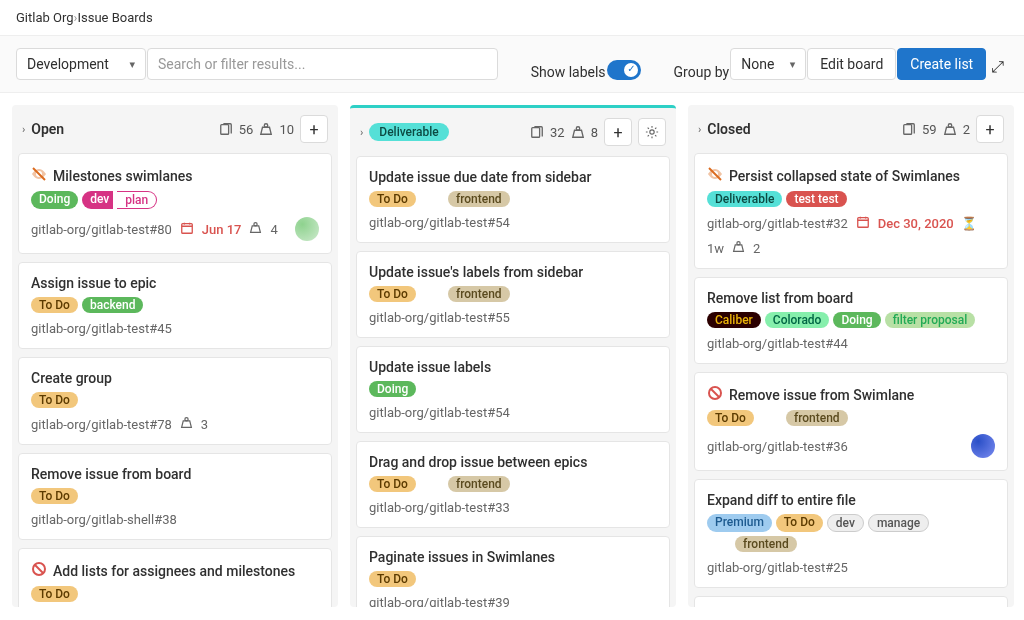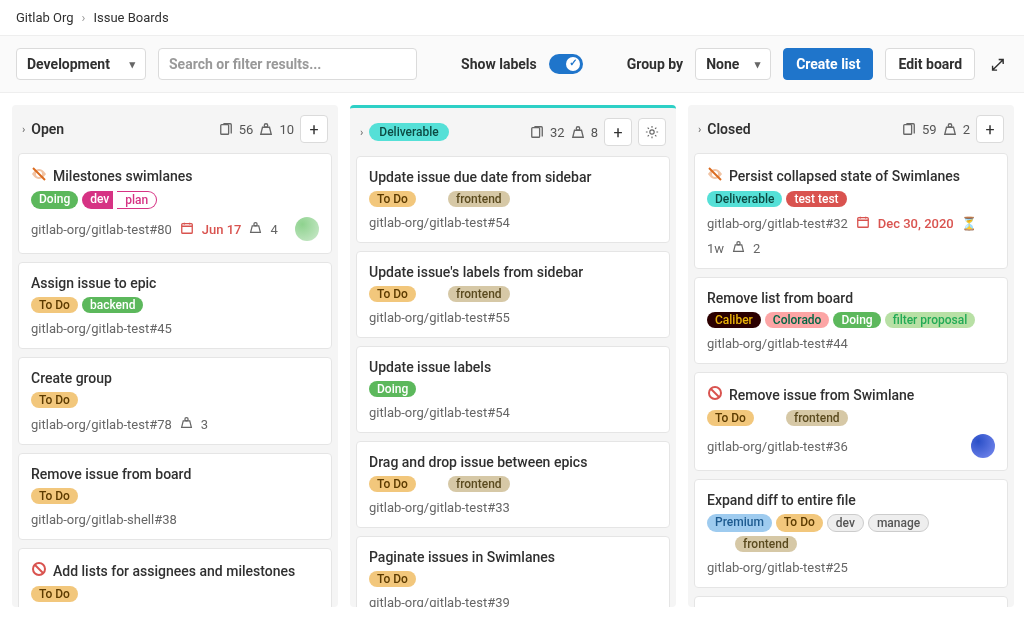--- a/index.html
+++ b/index.html
@@ -1,21 +1,21 @@
 <!DOCTYPE html>
 <html><head>
 <meta charset="utf-8">
 <style>
   * { box-sizing: border-box; margin: 0; padding: 0; }
   body { font-family: -apple-system, BlinkMacSystemFont, "Segoe UI", Roboto, sans-serif; font-size: 14px; color: #303030; background: #fff; width: 1024px; height: 620px; overflow: hidden; }
   
-  .breadcrumb { padding: 10px 16px; border-bottom: 1px solid #eee; display: flex; align-items: center; gap: 8px; font-size: 13px; }
+  .breadcrumb { padding: 10px 16px; border-bottom: 1px solid #eee; display: flex; align-items: center; font-size: 13px; }
   .breadcrumb .sep { color: #999; }
   
-  .toolbar { padding: 12px 16px; border-bottom: 1px solid #eee; display: flex; align-items: center; gap: 12px; background: #fafafa; font-weight: bold; }
+  .toolbar { padding: 12px 16px; border-bottom: 1px solid #eee; display: flex; align-items: flex-end; gap: 1px; background: #fafafa; }
   .dropdown { border: 1px solid #dbdbdb; background: #fff; border-radius: 4px; padding: 7px 10px; display: flex; align-items: center; justify-content: space-between; width: 130px; cursor: pointer; }
   .search { flex: 1; border: 1px solid #dbdbdb; border-radius: 4px; padding: 7px 10px; color: #888; background: #fff; }
   .toggle { width: 34px; height: 20px; border-radius: 10px; background: #1f75cb; position: relative; cursor: pointer; }
   .toggle::after { content:""; width:14px; height:14px; background:#fff; border-radius:50%; position:absolute; right:3px; top:3px; }
   .toggle .check { position:absolute; right:5px; top:3px; font-size:10px; color:#1f75cb; z-index:1; }
   .btn { border: 1px solid #dbdbdb; background:#fff; border-radius:4px; padding:7px 12px; cursor:pointer; }
   .btn.primary { background:#1f75cb; color:#fff; border-color:#1f75cb; }
   .expand-icn { cursor:pointer; font-size:16px; padding:4px; }
   .label-static { color:#303030;margin-left:32px; }
   
@@ -29,21 +29,21 @@
   .pill { padding:1px 8px; border-radius:9px; font-size:12px; display:inline-block; font-weight:500; }
   .pill.todo { background:#f2c77c; color:#5c3b00; }
   .pill.doing { background:#5cb85c; color:#fff; }
   .pill.frontend { background:#d6c8a6; color:#5a4a1e;margin-left:28px; }
   .pill.backend { background:#5cb85c; color:#fff; }
   .pill.dev { background:#d63384; color:#fff; border-radius:9px 0 0 9px; padding-right:4px;}
   .pill.plan { background:#fff; color:#d63384; border:1px solid #d63384; border-left:none; border-radius:0 9px 9px 0; }
   .pill.test { background:#d9534f; color:#fff; }
   .pill.deliv { background:#55e0d7; color:#0c4a43; }
   .pill.caliber { background:#2b0000; color:#eab308; }
-  .pill.colorado { background:#fca5a5; color:#064; }
+  .pill.colorado { background:#86efac; color:#064; }
   .pill.feature { background:#b8e0a5; color:#2a5; }
   .pill.premium { background:#9ecbef; color:#1d5a8f; }
   .pill.scoped { background:#eee; color:#555; border:1px solid #ccc; }
   
   .counts { display:flex; align-items:center; gap:6px; font-size:13px; color:#555; }
   .counts svg, .counts .icon { width:14px; height:14px; }
   .sqbtn { width:28px; height:28px; border:1px solid #dbdbdb; background:#fff; border-radius:4px; display:flex; align-items:center; justify-content:center; cursor:pointer; font-size:16px; }
   
   .cards { overflow-y:auto; padding:0 6px 6px; flex:1; }
   .cards::-webkit-scrollbar { width:10px; }
@@ -78,22 +78,22 @@
   </div>
   <span class="label-static">Show labels</span>
   <div class="toggle">
       <span class="check">✓</span>
     </div>
   <span class="label-static">Group by</span>
   <div class="dropdown" style="width:76px">
     <span>None</span>
     <span class="chevron">▾</span>
   </div>
+  <div class="btn">Edit board</div>
   <div class="btn primary">Create list</div>
-  <div class="btn">Edit board</div>
   <span class="expand-icn">⤢</span>
 </div>
 
 <div class="board" id="board">
     <div class="list">
       <div class="list-header">
         <span class="chevron">›</span>
         <span class="title">Open</span>
         <div class="counts">
     <svg viewBox="0 0 16 16" fill="none" stroke="#666" stroke-width="1.5">

